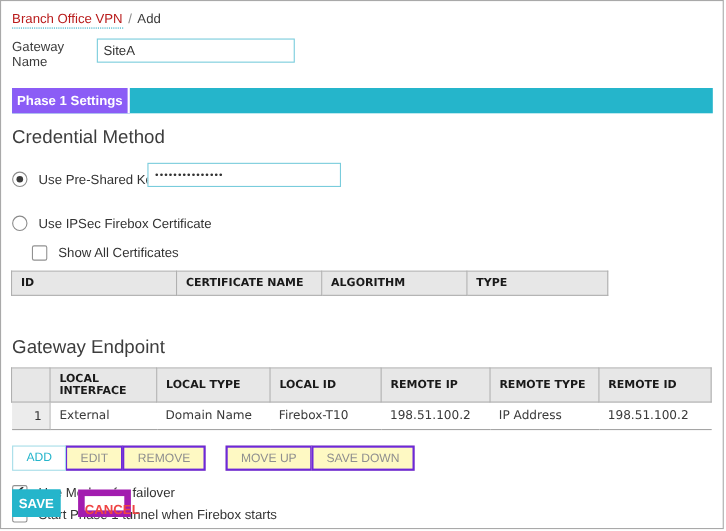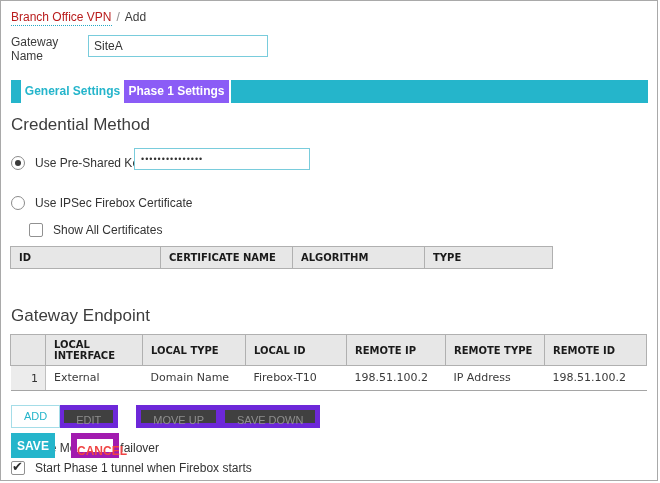--- a/index.html
+++ b/index.html
@@ -44,50 +44,49 @@
   table{border-collapse:collapse;table-layout:fixed;}
   .cert-table{margin:9px 0 0 9px;width:542px;}
   .ep-table{margin:8px 0 0 9px;width:636px;}
   th{background:#e7e7e7;border:1px solid #b0b0b0;font-family:"DejaVu Sans",sans-serif;font-size:10px;font-weight:bold;color:#1a1a1a;text-align:left;padding:4px 0 4px 8px;height:13px;}
   td{font-family:"DejaVu Sans",sans-serif;font-size:11px;color:#3a3a3a;padding:5px 0 6px 8px;}
   .ep-table td{border-bottom:1px solid #a5a5a5;}
   .ep-table td.handle{background:#ececec;border-right:1px solid #c0c0c0;text-align:right;padding:5px 7px 5px 0;color:#333;}
 
   
   .btn-row{margin:14px 0 0 10px;display:flex;}
-  .btn{height:23px;line-height:21px;font-size:11px;padding:0 12px;box-sizing:border-box;text-align:center;cursor:pointer;background:#404040;color:#8f8f8f;border:5px solid #6d28d9;}
+  .btn{height:23px;line-height:21px;font-size:11px;padding:0 12px;box-sizing:border-box;text-align:center;cursor:pointer;background:#fef9c3;color:#8f8f8f;border:2px solid #6d28d9;}
   .btn + .btn{margin-left:-1px;}
   .btn.primary-outline{background:#fff;color:#25b5cb;border:1px solid #a5dde8;position:relative;z-index:1;}
   .btn-gap{width:18px;flex:none;}
 
   .modem-row{margin-top:13px;}
   .phase-row{margin-top:6px;}
 
   
-  .action-row{position:absolute;left:10px;top:432px;display:flex;}
+  .action-row{position:absolute;left:10px;top:444px;display:flex;}
   .abtn{height:25px;line-height:25px;font-size:12px;font-weight:bold;text-align:center;cursor:pointer;box-sizing:border-box;}
   .abtn.save{width:44px;background:#25b5cb;color:#fff;border:1px solid #25b5cb;}
   .abtn.cancel{width:48px;margin-left:16px;background:#fff;color:#ef4444;border:6px solid #a21caf;}
 </style>
 </head>
 <body>
 
 <div class="page">
 
   <div class="breadcrumb">
     <a>Branch Office VPN</a><span class="sep">/</span><span class="current">Add</span>
   </div>
 
   <div class="gw-row">
     <label>Gateway Name</label>
     <input type="text" value="SiteA" style="">
   </div>
 
   <div class="tabbar">
-    <div class="tab active">General Settings</div>
     <div class="tab inactive">Phase 1 Settings</div>
   </div>
 
   <div class="section-h">Credential Method</div>
 
   <div class="opt-row psk-row">
     <span class="radio on"></span>
     <span class="lbl">Use Pre-Shared Key</span>
     <input type="text" class="psk-input" value="•••••••••••••••" style="">
   </div>
@@ -151,20 +150,21 @@
         <td>198.51.100.2</td>
         <td>IP Address</td>
         <td>198.51.100.2</td>
       </tr>
     </tbody>
   </table>
 
   <div class="btn-row">
     <div class="btn primary-outline">ADD</div>
     <div class="btn">EDIT</div>
+    <div class="btn">REMOVE</div>
     <div class="btn-gap"></div>
     <div class="btn">MOVE UP</div>
     <div class="btn">SAVE DOWN</div>
   </div>
 
   <div class="opt-row modem-row">
     <span class="checkbox on"></span>
     <span class="lbl">Use Modem for failover</span>
   </div>
 

